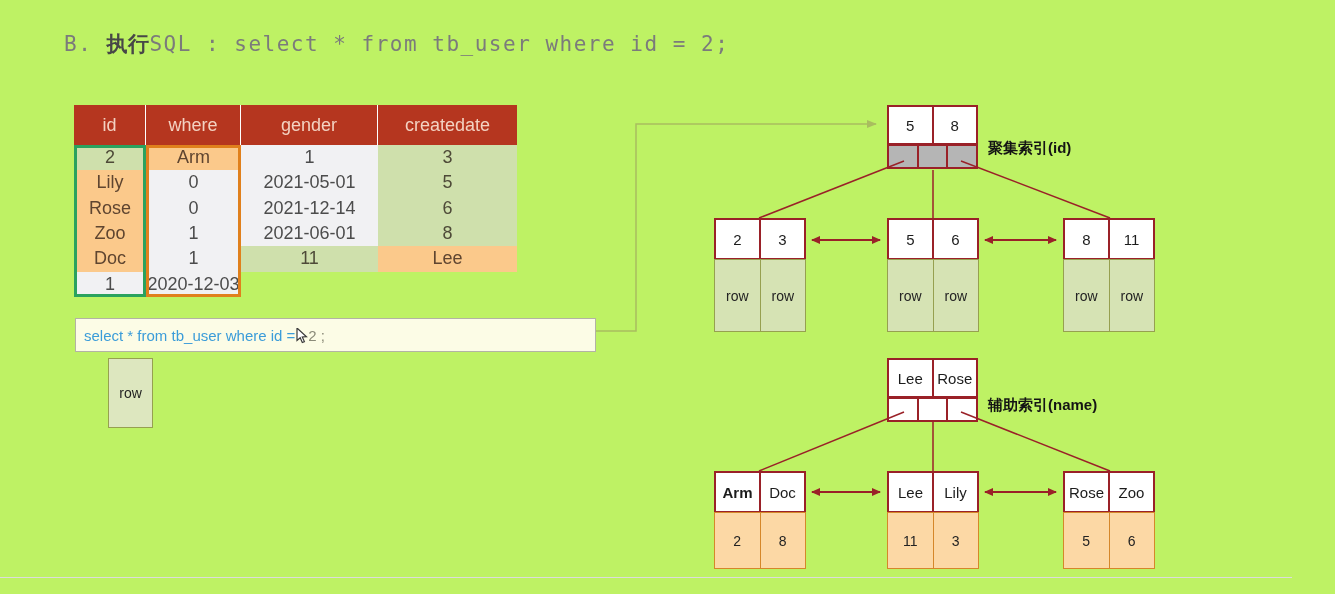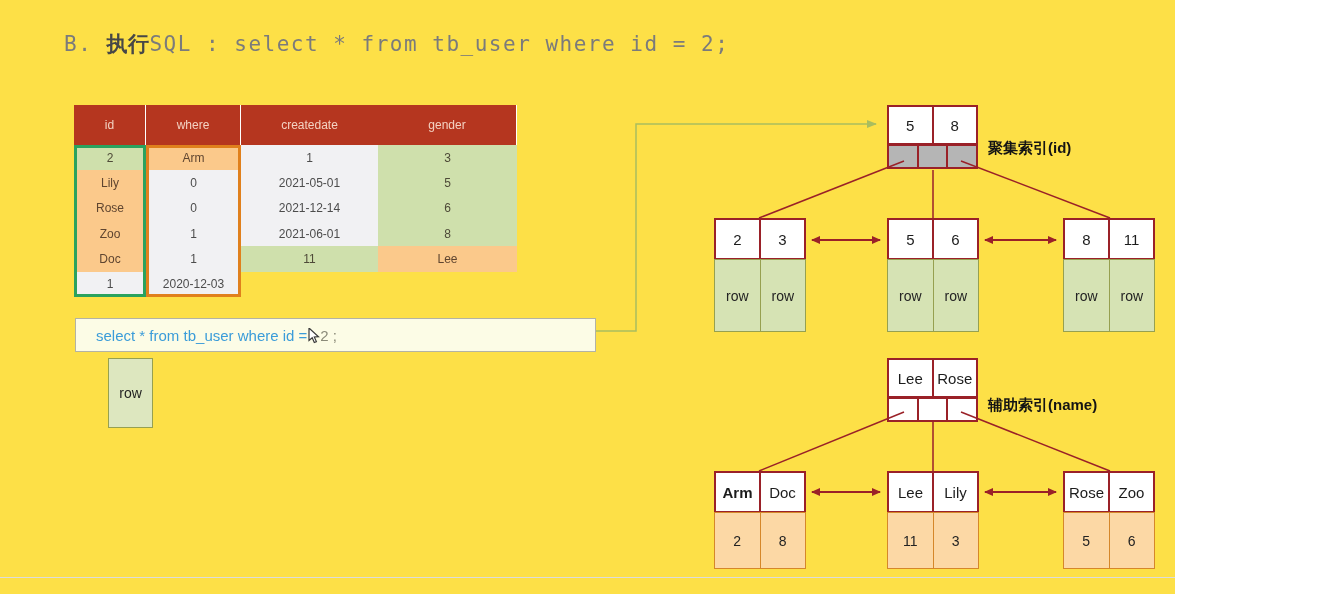--- a/index.html
+++ b/index.html
@@ -1,41 +1,41 @@
 <!DOCTYPE html>
 <html><head>
 <meta charset="utf-8">
 <style>
   html,body { margin:0; padding:0; background:#ffffff; }
-  .canvas { position:relative; width:1175px; height:594px; background:#fde047; overflow:hidden;
+  .canvas { position:relative; width:1335px; height:594px; background:#bef264; overflow:hidden;
             font-family:"Liberation Sans", sans-serif; }
 
   
   .title { position:absolute; left:64px; top:30px; font-family:"DejaVu Sans Mono", monospace;
            font-size:21px; letter-spacing:1.5px; color:#7b7b7b; white-space:pre; }
   .title .zh { font-family:"DejaVu Sans", sans-serif; font-weight:bold; color:#474747; letter-spacing:0.5px; }
 
   
   .dtable { position:absolute; left:74px; top:105px;
             display:grid; grid-template-columns:72px 95px 137px 139px;
-            grid-template-rows:40px repeat(6, 25.33px); font-size:12px;border-radius:12px; }
+            grid-template-rows:40px repeat(6, 25.33px); font-size:18px;border-radius:12px; }
   .th { background:#b5361f; color:#f3d2c2; display:flex; align-items:center; justify-content:center; }
   .th.sep { border-right:1px solid #fff; }
   .cell { display:flex; align-items:center; justify-content:center; }
   .col-id   { background:#cfe0ac; color:#4e4a38; }
   .col-name { background:#fbc98b; color:#5f4530; }
   .col-plain{ background:#f1f1f3; color:#4c4c4c; }
   .outline { position:absolute; box-sizing:border-box; pointer-events:none; }
   .outline.green  { left:74px;  top:145px; width:72px; height:152px; border:3px solid #2aa25e; }
   .outline.orange { left:146px; top:145px; width:95px; height:152px; border:3px solid #e0801c; }
 
   
   .sqlbox { position:absolute; left:75px; top:318px; width:521px; height:34px; box-sizing:border-box;
             background:#fcfce6; border:1px solid #b3b3a4; display:flex; align-items:center;
-            padding-left:20px; font-size:15px; color:#3b9cd9; white-space:pre; }
+            padding-left:8px; font-size:15px; color:#3b9cd9; white-space:pre; }
   .sql-after { color:#8b8b79; }
   .cursor-wrap { display:inline-flex; margin:2px -1px 0 1px; }
 
   
   .straybox { position:absolute; left:108px; top:358px; width:45px; height:70px; box-sizing:border-box;
               background:#dde7bf; border:1.5px solid #96a050; display:flex; align-items:center;
               justify-content:center; font-size:14px; color:#1f1f1f; }
 
   
   .node, .leaf { position:absolute; }
@@ -65,22 +65,22 @@
 </head>
 <body>
 
 <div class="canvas">
 
   <div class="title"><span>B. </span><span class="zh">执行</span><span>SQL : select * from tb_user where id = 2;</span></div>
 
   <div class="dtable">
     <div class="th sep">id</div>
     <div class="th sep">where</div>
+    <div class="th sep">gender</div>
     <div class="th">createdate</div>
-    <div class="th sep">gender</div>
 
     <div class="cell col-id">2</div>
     <div class="cell col-name">Arm</div>
     <div class="cell col-plain">1</div>
 
     <div class="cell col-id">3</div>
     <div class="cell col-name">Lily</div>
     <div class="cell col-plain">0</div>
     <div class="cell col-plain">2021-05-01</div>
 

